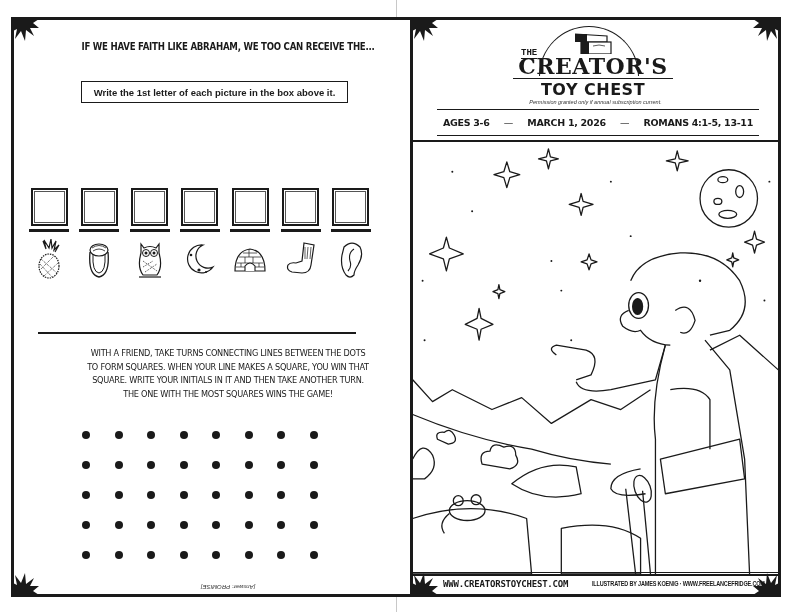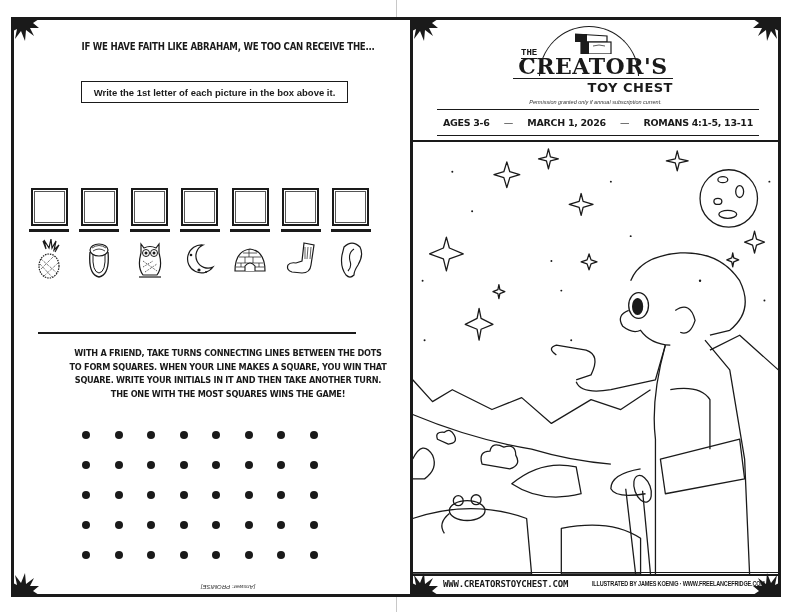--- a/index.html
+++ b/index.html
@@ -24,35 +24,35 @@
   .instruction-box { position: absolute; left: 50px; top: 61px; width: 267px; height: 22px; border: 1.5px solid #1a1a1a; display: flex; align-items: center; justify-content: center; font-size: 9.5px; font-weight: bold; margin-left: 17px; }
 
   .letter-row { position: absolute; left: 16px; top: 168px; width: 340px; display: flex; justify-content: space-between; }
   .letter-slot { width: 38px; display: flex; flex-direction: column; align-items: center; }
   .letter-box { width: 37px; height: 38px; border: 2px solid #1a1a1a; background: #fff; box-shadow: inset 0 0 0 1px #fff, inset 0 0 0 2px #555; }
   .letter-under { width: 40px; height: 3px; background: #1a1a1a; margin-top: 3px; }
   .pic { width: 34px; height: 40px; margin-top: 7px; }
   .pic svg { width: 100%; height: 100%; display: block; }
 
   .sep-line { position: absolute; left: 24px; top: 312px; width: 318px; height: 1.5px; background: #1a1a1a; }
-  .game-text { position: absolute; left: 20px; right: 20px; top: 326px; text-align: center; font-family: "DejaVu Sans", sans-serif; font-weight: bold; font-size: 9.5px; line-height: 13.5px; letter-spacing: -0.3px; }
+  .game-text { position: absolute; left: 20px; right: 20px; top: 326px; text-align: center; font-family: "DejaVu Sans", sans-serif; font-weight: normal; font-size: 9.5px; line-height: 13.5px; letter-spacing: -0.3px; }
   .game-text span { display: block; transform: scaleX(0.86); white-space: nowrap; }
 
   .dot-grid { position: absolute; left: 56px; top: 400px; width: 260px; height: 150px; display: grid; grid-template-columns: repeat(8, 1fr); grid-template-rows: repeat(5, 1fr); }
   .dot { width: 8px; height: 8px; border-radius: 50%; background: #1a1a1a; justify-self: center; align-self: center; }
 
   .answer { position: absolute; left: 0; right: 0; bottom: 4px; text-align: center; font-size: 6px; color: #333; transform: rotate(180deg); font-style: italic; }
 
   
   .logo { position: absolute; left: 100px; top: 6px; width: 160px; height: 80px; }
   .logo-arc { position: absolute; left: 26px; top: 0; width: 100px; height: 50px; border: 1.2px solid #1a1a1a; border-bottom: none; border-radius: 50px 50px 0 0; }
   .logo-chest { position: absolute; left: 60px; top: 6px; width: 40px; height: 22px; }
   .logo-the { position: absolute; left: 8px; top: 22px; font-family: Liberation Mono, monospace; font-weight: bold; font-size: 9px; border-bottom: 1px solid #1a1a1a; }
   .logo-creators { position: absolute; left: 0; width: 160px; top: 28px; text-align: center; font-family: "DejaVu Serif", serif; font-weight: bold; font-size: 22px; letter-spacing: 0.5px; border-bottom: 1px solid #1a1a1a; line-height: 24px; }
-  .logo-toychest { position: absolute; left: 0; width: 160px; top: 54px; text-align: right; font-family: "DejaVu Sans", sans-serif; font-weight: bold; font-size: 13px; letter-spacing: 0.5px; }
+  .logo-toychest { position: absolute; left: 0; width: 160px; top: 54px; text-align: center; font-family: "DejaVu Sans", sans-serif; font-weight: bold; font-size: 16px; letter-spacing: 0.5px; }
   .permission { position: absolute; left: 0; right: 0; top: 79px; text-align: center; font-size: 5.5px; font-style: italic; color: #333; }
 
   .info-bar { position: absolute; left: 24px; top: 89px; width: 322px; height: 27px; border-top: 1.5px solid #1a1a1a; border-bottom: 1px solid #1a1a1a; display: flex; align-items: center; justify-content: space-between; padding: 0 6px; font-family: "DejaVu Sans", sans-serif; font-weight: bold; font-size: 9.5px; letter-spacing: -0.3px; }
   .info-bar .dash { font-weight: normal; }
 
   .art-frame { position: absolute; left: -2px; top: 120px; width: 369px; height: 436px; border-top: 2px solid #1a1a1a; border-bottom: 2px solid #1a1a1a; overflow: hidden; }
   .art-frame svg { width: 100%; height: 100%; display: block; }
 
   .footer { position: absolute; left: 0; right: 0; bottom: 0; height: 22px; display: flex; align-items: center; padding: 0 30px; border-top: 1.5px solid #1a1a1a; margin-top: 33px; }
   .footer-url { font-family: "DejaVu Sans Mono", monospace; font-weight: bold; font-size: 9px; letter-spacing: -0.2px; }

